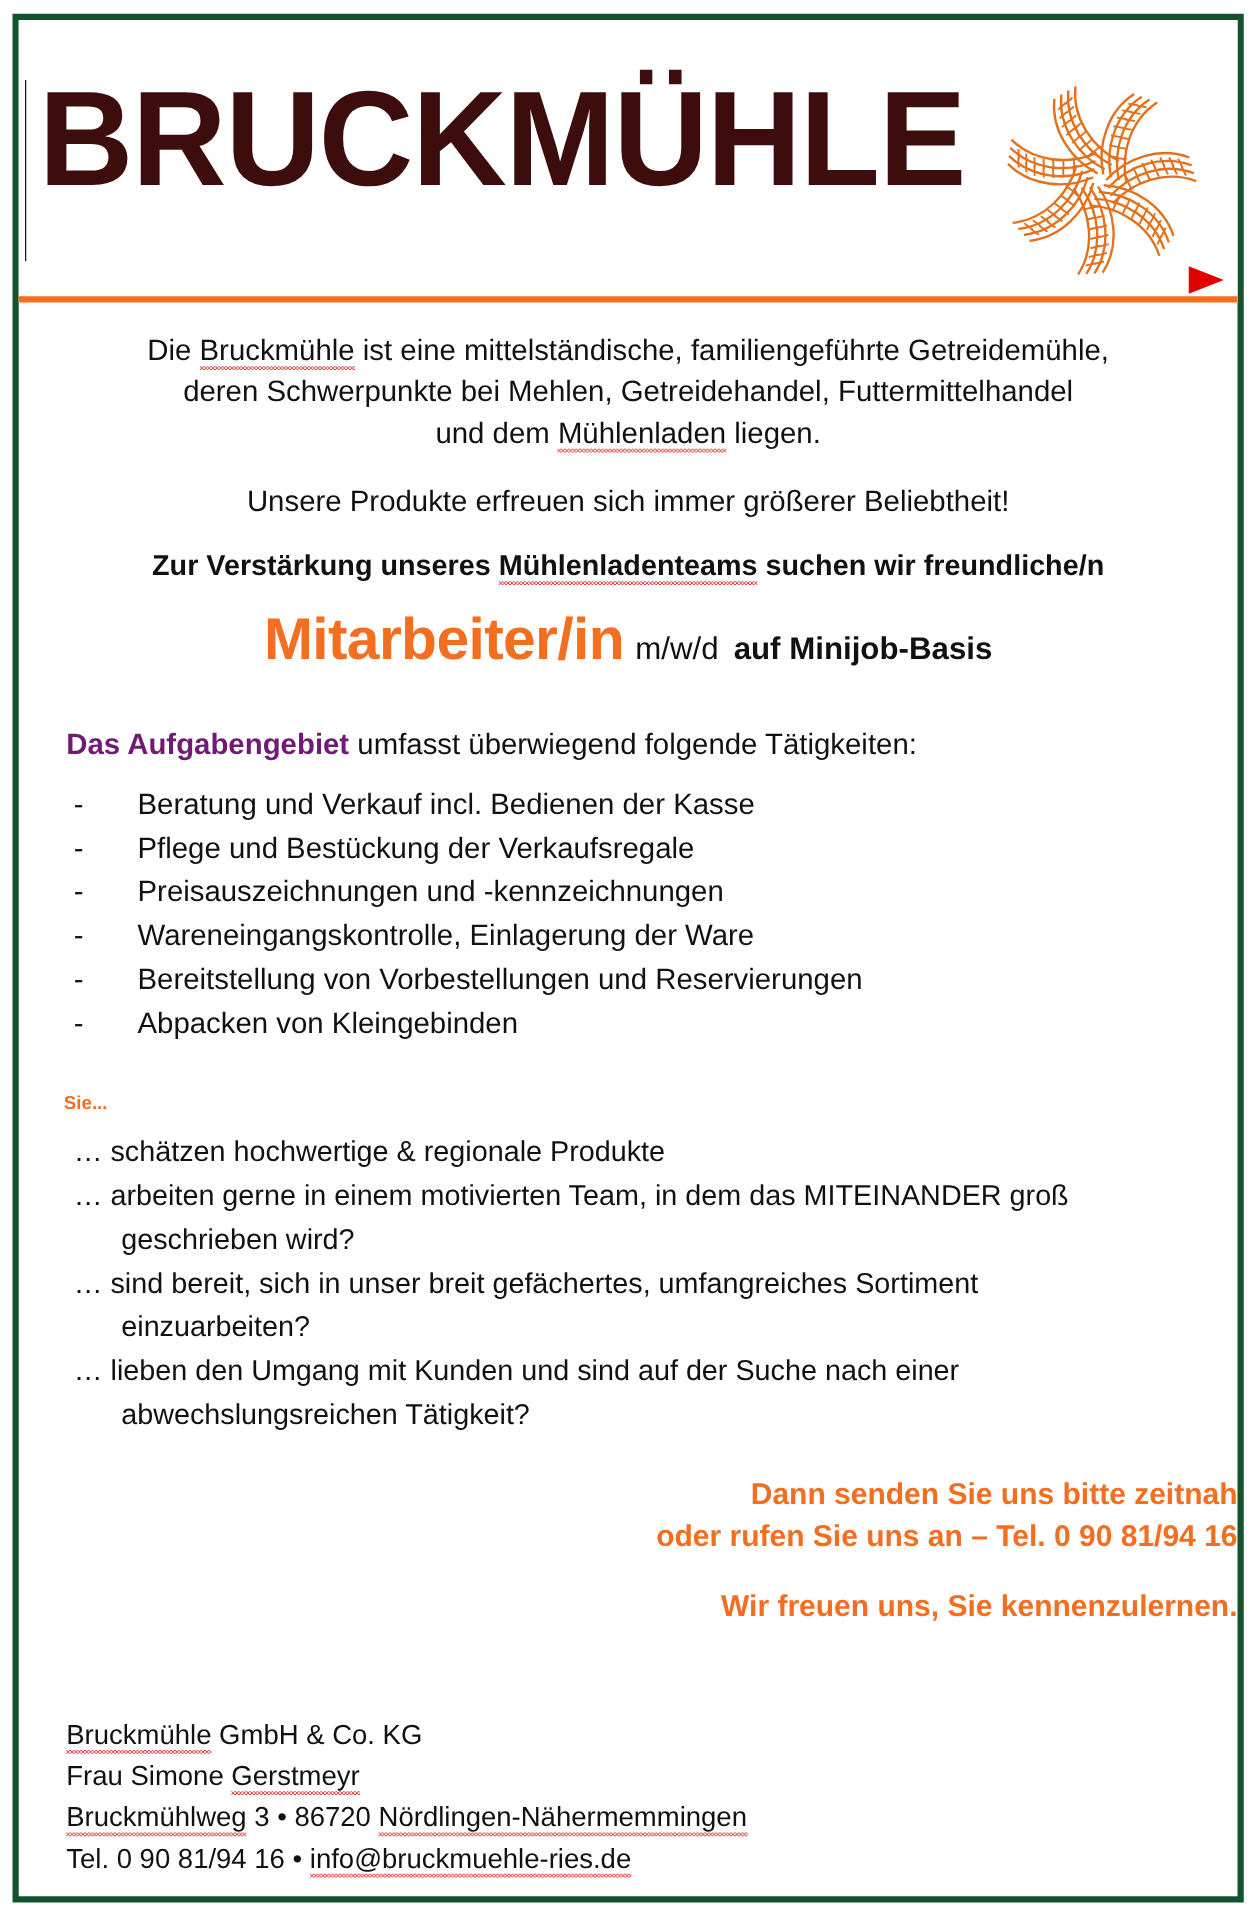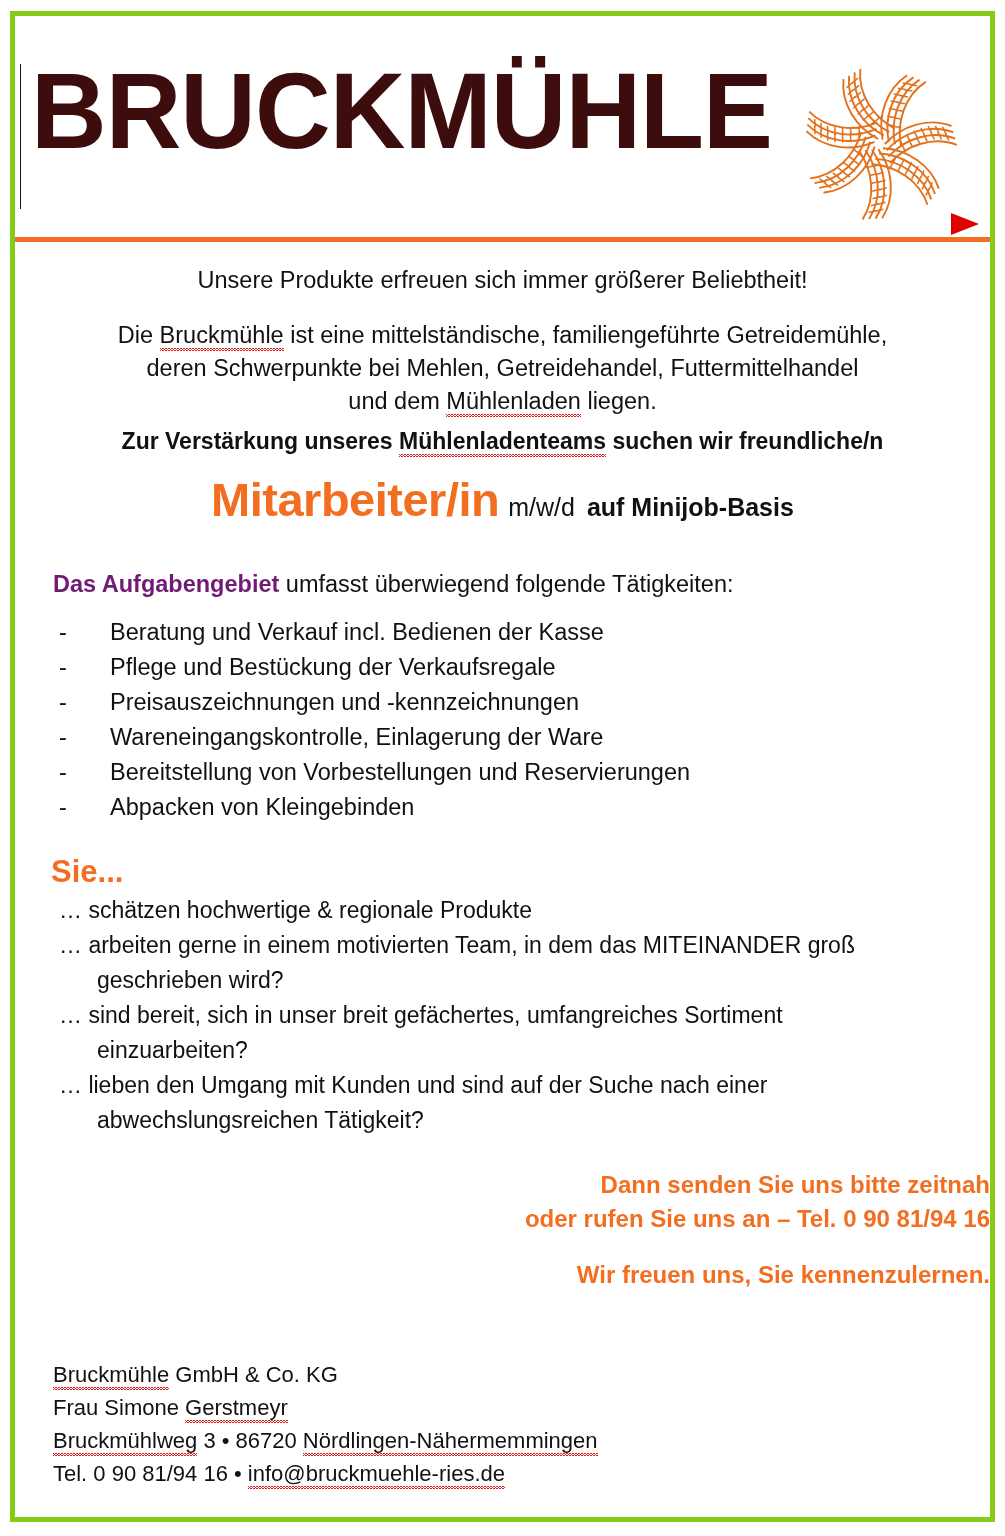--- a/index.html
+++ b/index.html
@@ -17,21 +17,21 @@
     position: relative;
   }
 
   
   #page-frame {
     position: absolute;
     left: 10px;
     top: 11px;
     width: 985px;
     height: 1511px;
-    border: 5px solid #84cc16;
+    border: 5px solid #14532d;
     box-sizing: border-box;
     background: #ffffff;
   }
 
   
   #header-band {
     position: absolute;
     left: 0;
     top: 0;
     right: 0;
@@ -100,21 +100,21 @@
     padding: 0 26px;
   }
   #intro-para-1 { padding-top: 22px; }
   #intro-para-2 { padding-top: 22px; }
 
   #recruit-line {
     text-align: center;
     font-weight: bold;
     font-size: 23px;
     line-height: 33px;
-    margin-top: 7px;
+    margin-top: 18px;
     color: #111111;
   }
 
   #job-title-row {
     text-align: center;
     margin-top: 14px;
     white-space: nowrap;
   }
   #job-title {
     font-size: 47px;
@@ -163,21 +163,21 @@
   }
   #tasks-list li .dash {
     position: absolute;
     left: 44px;
     top: 0;
   }
 
   #requirements-heading {
     margin-top: 32px;
     padding-left: 36px;
-    font-size: 31px;
+    font-size: 15px;
     line-height: 30px;
     font-weight: bold;
     color: #F26E21;
   }
   #requirements-list {
     list-style: none;
     margin: 0;
     padding: 0;
     margin-top: 6px;
   }
@@ -205,21 +205,21 @@
   #cta-closing {
     font-size: 24px;
     line-height: 34px;
     margin-top: 22px;
   }
 
   
   #footer {
     position: absolute;
     left: 38px;
-    bottom: 27px;
+    bottom: 14px;
     font-size: 22px;
     line-height: 33px;
     color: #111111;
   }
   #footer div { white-space: nowrap; }
 
   
   .sp {
     position: relative;
     background-repeat: repeat-x;
@@ -300,27 +300,27 @@
     <div id="play-triangle">
       <svg viewBox="0 0 42 34" xmlns="http://www.w3.org/2000/svg">
         <polygon points="6,2 34,13 6,24" fill="#E10000"></polygon>
         <line x1="4" y1="29" x2="38" y2="29" stroke="#E10000" stroke-width="2.4"></line>
       </svg>
     </div>
   </div>
 
   <div id="content">
 
-    <p class="intro" id="intro-para-2">Unsere Produkte erfreuen sich immer größerer Beliebtheit!</p>
-
     <p class="intro" id="intro-para-1">
       <span>Die </span><span class="sp">Bruckmühle</span><span> ist eine mittelständische, familiengeführte Getreidemühle,</span><br>
       <span>deren Schwerpunkte bei Mehlen, Getreidehandel, Futtermittelhandel</span><br>
       <span>und dem </span><span class="sp">Mühlenladen</span><span> liegen.</span>
     </p>
+
+    <p class="intro" id="intro-para-2">Unsere Produkte erfreuen sich immer größerer Beliebtheit!</p>
 
     <div id="recruit-line">
       <span>Zur Verstärkung unseres </span><span class="sp">Mühlenladenteams</span><span> suchen wir freundliche/n</span>
     </div>
 
     <div id="job-title-row">
       <span id="job-title">Mitarbeiter/in</span><span id="job-gender">m/w/d</span><span id="job-basis">auf Minijob-Basis</span>
     </div>
 
     <div class="section-heading" id="tasks-heading">

